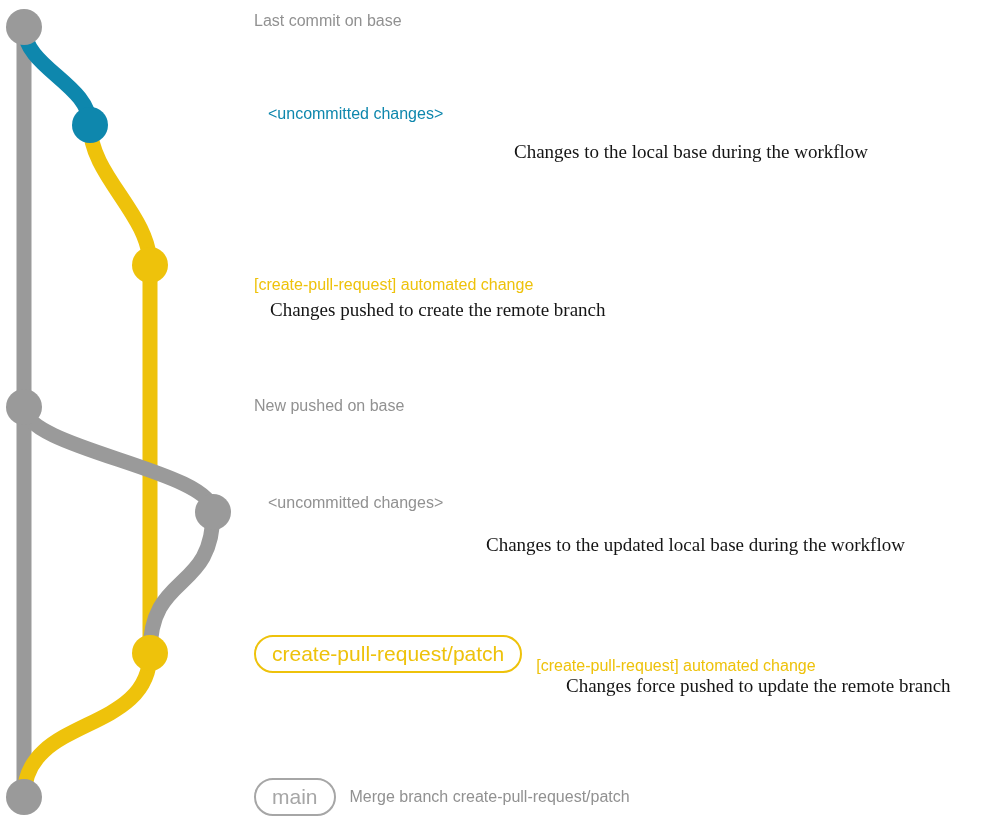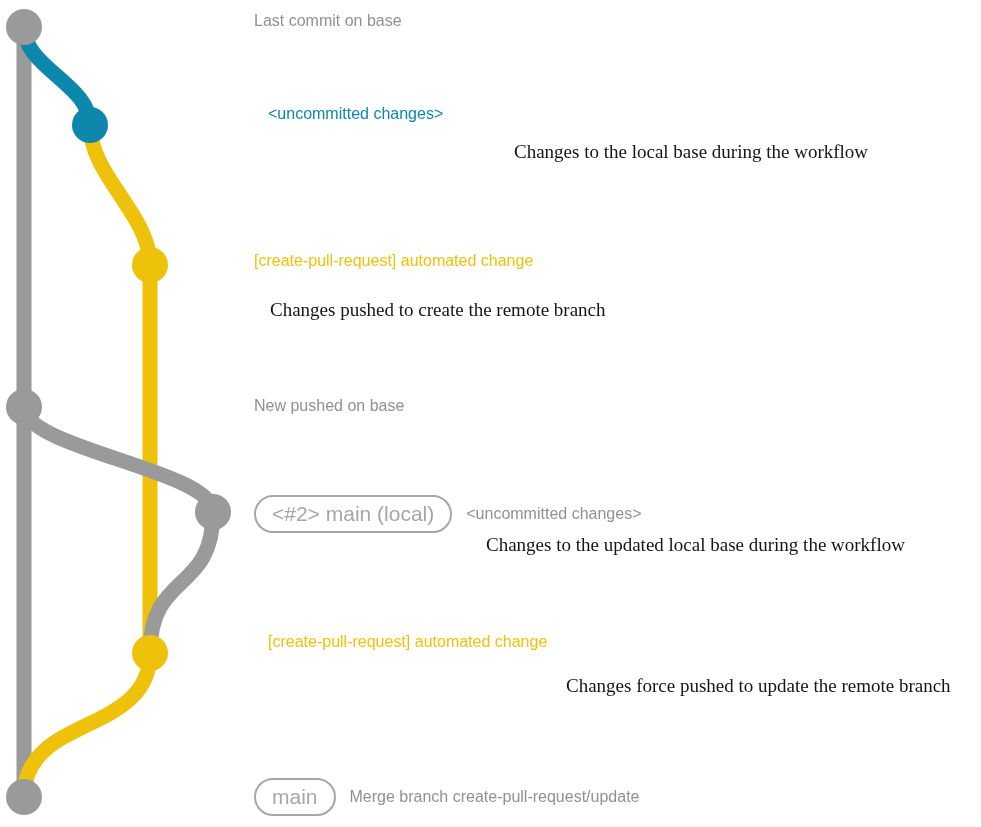--- a/index.html
+++ b/index.html
@@ -47,21 +47,21 @@
   .pill.blue  { border-color: #0e87ad; color: #0e87ad; }
   .pill.gray  { border-color: #a6a6a6; color: #a6a6a6; }
   .pill.yellow{ border-color: #eec20b; color: #eec20b; }
   .subject {
     font-size: 16px;
     line-height: 1;
     margin-left: 14px;
   }
   .subject.gray   { color: #919191; }
   .subject.blue   { color: #0e87ad; }
-  .subject.yellow { color: #eec20b; }
+  .subject.yellow { color: #eec20b; margin-top: 24px; }
   .desc {
     position: absolute;
     font-family: "Liberation Serif", serif;
     font-size: 19px;
     line-height: 1;
     color: #151515;
     white-space: nowrap;
   }
   
   #row-last-commit     { left: 254px; top: 13px; }
@@ -120,26 +120,26 @@
 <div class="row" id="row-automated-1">
   <span class="subject yellow" style="margin-left:0">[create-pull-request] automated change</span>
 </div>
 <div class="desc" id="desc-automated-1">Changes pushed to create the remote branch</div>
 
 <div class="row" id="row-new-commit">
   <span class="subject gray" style="margin-left:0">New pushed on base</span>
 </div>
 
 <div class="row row-head" id="row-local-2">
-  <span class="pill gray">&lt;#2&gt; main (local)</span>
   <span class="subject gray">&lt;uncommitted changes&gt;</span>
 </div>
 <div class="desc" id="desc-local-2">Changes to the updated local base during the workflow</div>
 
 <div class="row row-head" id="row-automated-2">
+  <span class="pill yellow">create-pull-request/patch</span>
   <span class="subject yellow">[create-pull-request] automated change</span>
 </div>
 <div class="desc" id="desc-automated-2">Changes force pushed to update the remote branch</div>
 
 <div class="row row-head" id="row-merge">
   <span class="pill gray">main</span>
-  <span class="subject gray">Merge branch create-pull-request/update</span>
+  <span class="subject gray">Merge branch create-pull-request/patch</span>
 </div>
 
 </body></html>

